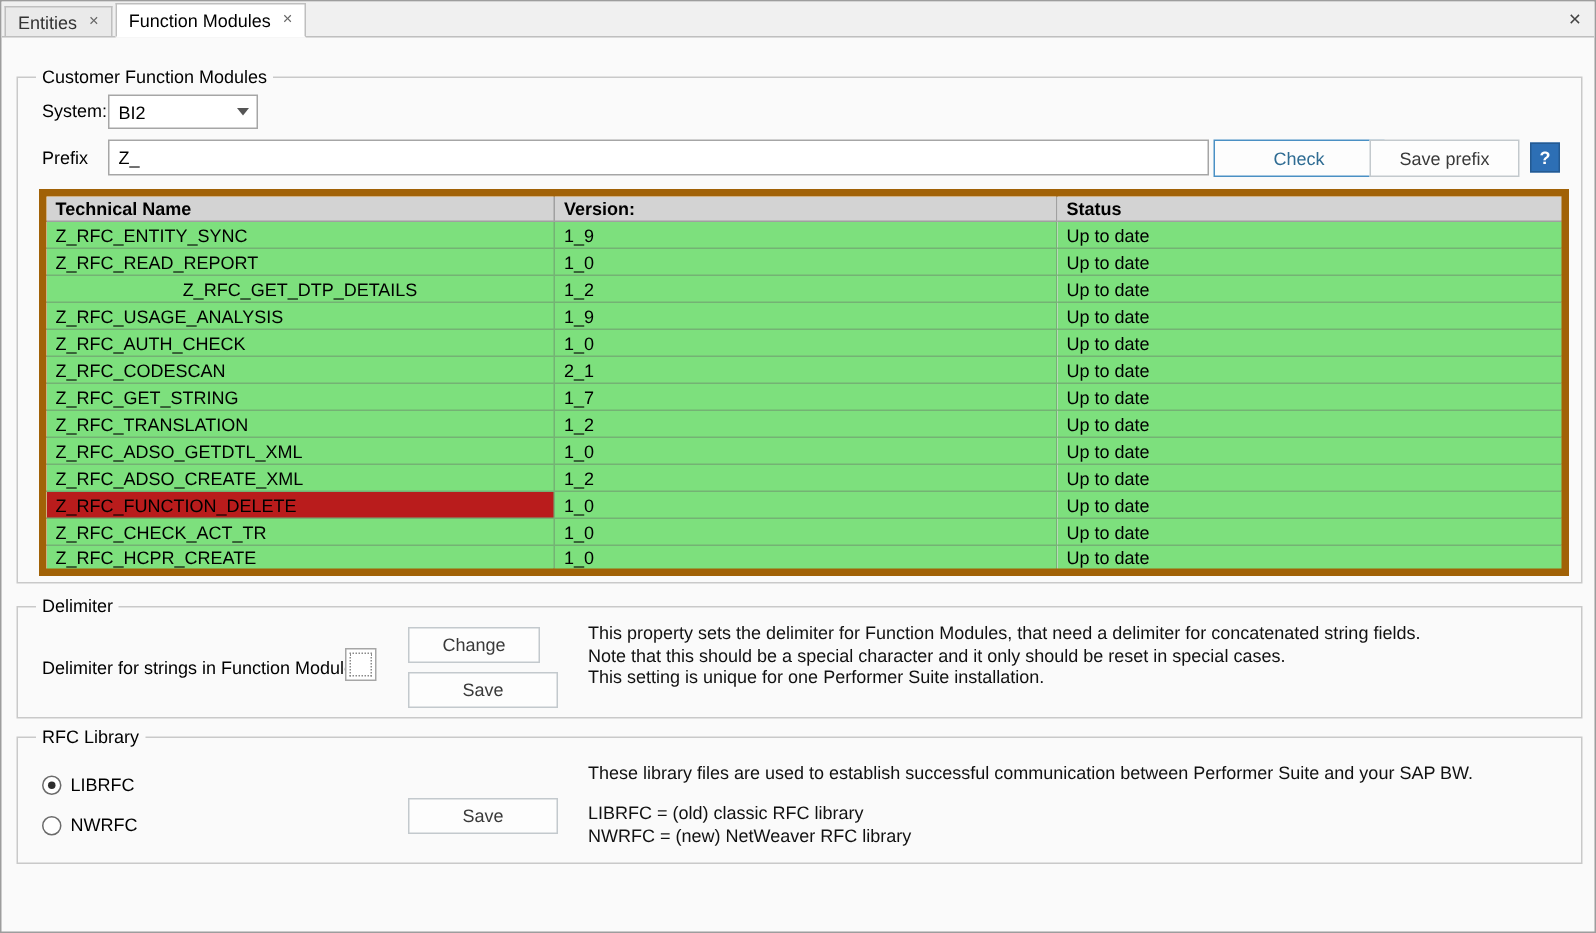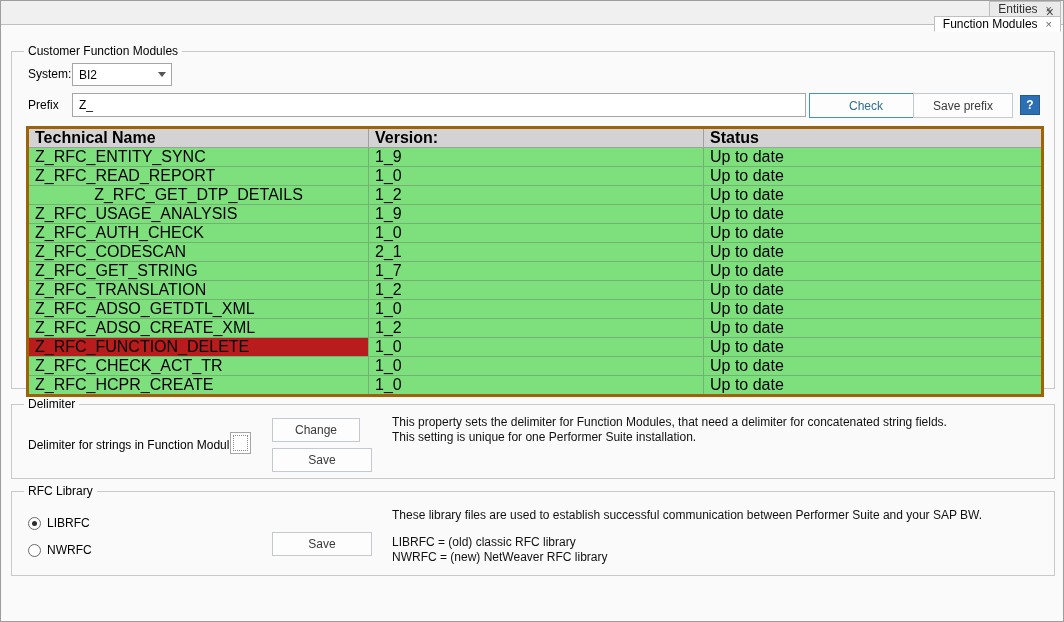--- a/index.html
+++ b/index.html
@@ -9,21 +9,21 @@
   .window {
     position:relative; width:1064px; height:622px;
     background:#fafafa; border:1px solid #9d9d9d;
     font-size:12px; color:#000; overflow:hidden;
   }
 
   
   .tabbar {
     position:absolute; left:0; top:0; right:0; height:24px;
     background:#f0f0f0; border-bottom:1px solid #bfbfbf;
-    display:flex; align-items:flex-end; padding-left:2px;flex-direction:column;
+    display:flex; align-items:flex-end; padding-left:2px;
   }
   .tab {
     height:20px; display:flex; align-items:center; gap:8px;
     padding:0 8px; border:1px solid #bfbfbf; border-bottom:none;
     background:#eaeaea; margin-right:2px; color:#333; cursor:default;
   }
   .tab.active {
     height:23px; background:#fff; margin-bottom:-1px; z-index:2;
     border-bottom:1px solid #fff; color:#000;
   }
@@ -76,21 +76,21 @@
     font-size:12px; color:#3a3a3a; cursor:default;
   }
   .btn.primary { border:1px solid #4a90c4; color:#2f6c93; }
   .btn.help {
     background:#2d6fb5; border:1px solid #245a92; color:#fff; font-weight:bold;
   }
 
   
   .fm-table {
     position:absolute; border-collapse:collapse; table-layout:fixed;
-    font-size:16px; border:3px solid #a16207; background:#fff;
+    font-size:12px; border:5px solid #a16207; background:#fff;
   }
   .fm-table th {
     background:#d3d3d3; font-weight:bold; text-align:left;
     height:19px; padding:0 6px; border:1px solid #a0a0a0; white-space:nowrap; overflow:hidden;
   }
   .fm-table td {
     height:18px; padding:0 6px; border:1px solid #74b274;
     white-space:nowrap; overflow:hidden; color:#000; cursor:default;
   }
 
@@ -234,20 +234,21 @@
 
     <div class="lbl" style="left:16px; top:33px;">Delimiter for strings in Function Modules</div>
 
     <input class="delim-box" style="left: 218px; top: 27px; width: 21px; height: 22px;" value="">
 
     <div class="btn" style="left:260px; top:13px; width:88px; height:24px;">Change</div>
     <div class="btn" style="left:260px; top:43px; width:100px; height:24px;">Save</div>
 
     <div class="desc" style="left:380px; top:10px;">
       <div>This property sets the delimiter for Function Modules, that need a delimiter for concatenated string fields.</div>
+      <div>Note that this should be a special character and it only should be reset in special cases.</div>
       <div>This setting is unique for one Performer Suite installation.</div>
     </div>
   </div>
 
   <div class="groupbox" style="left:10px; top:490px; width:1044px; height:85px;">
     <div class="group-label">RFC Library</div>
 
     <div class="radio" style="left:16px; top:24px;">
       <span class="circle checked"></span>
       <span>LIBRFC</span>

